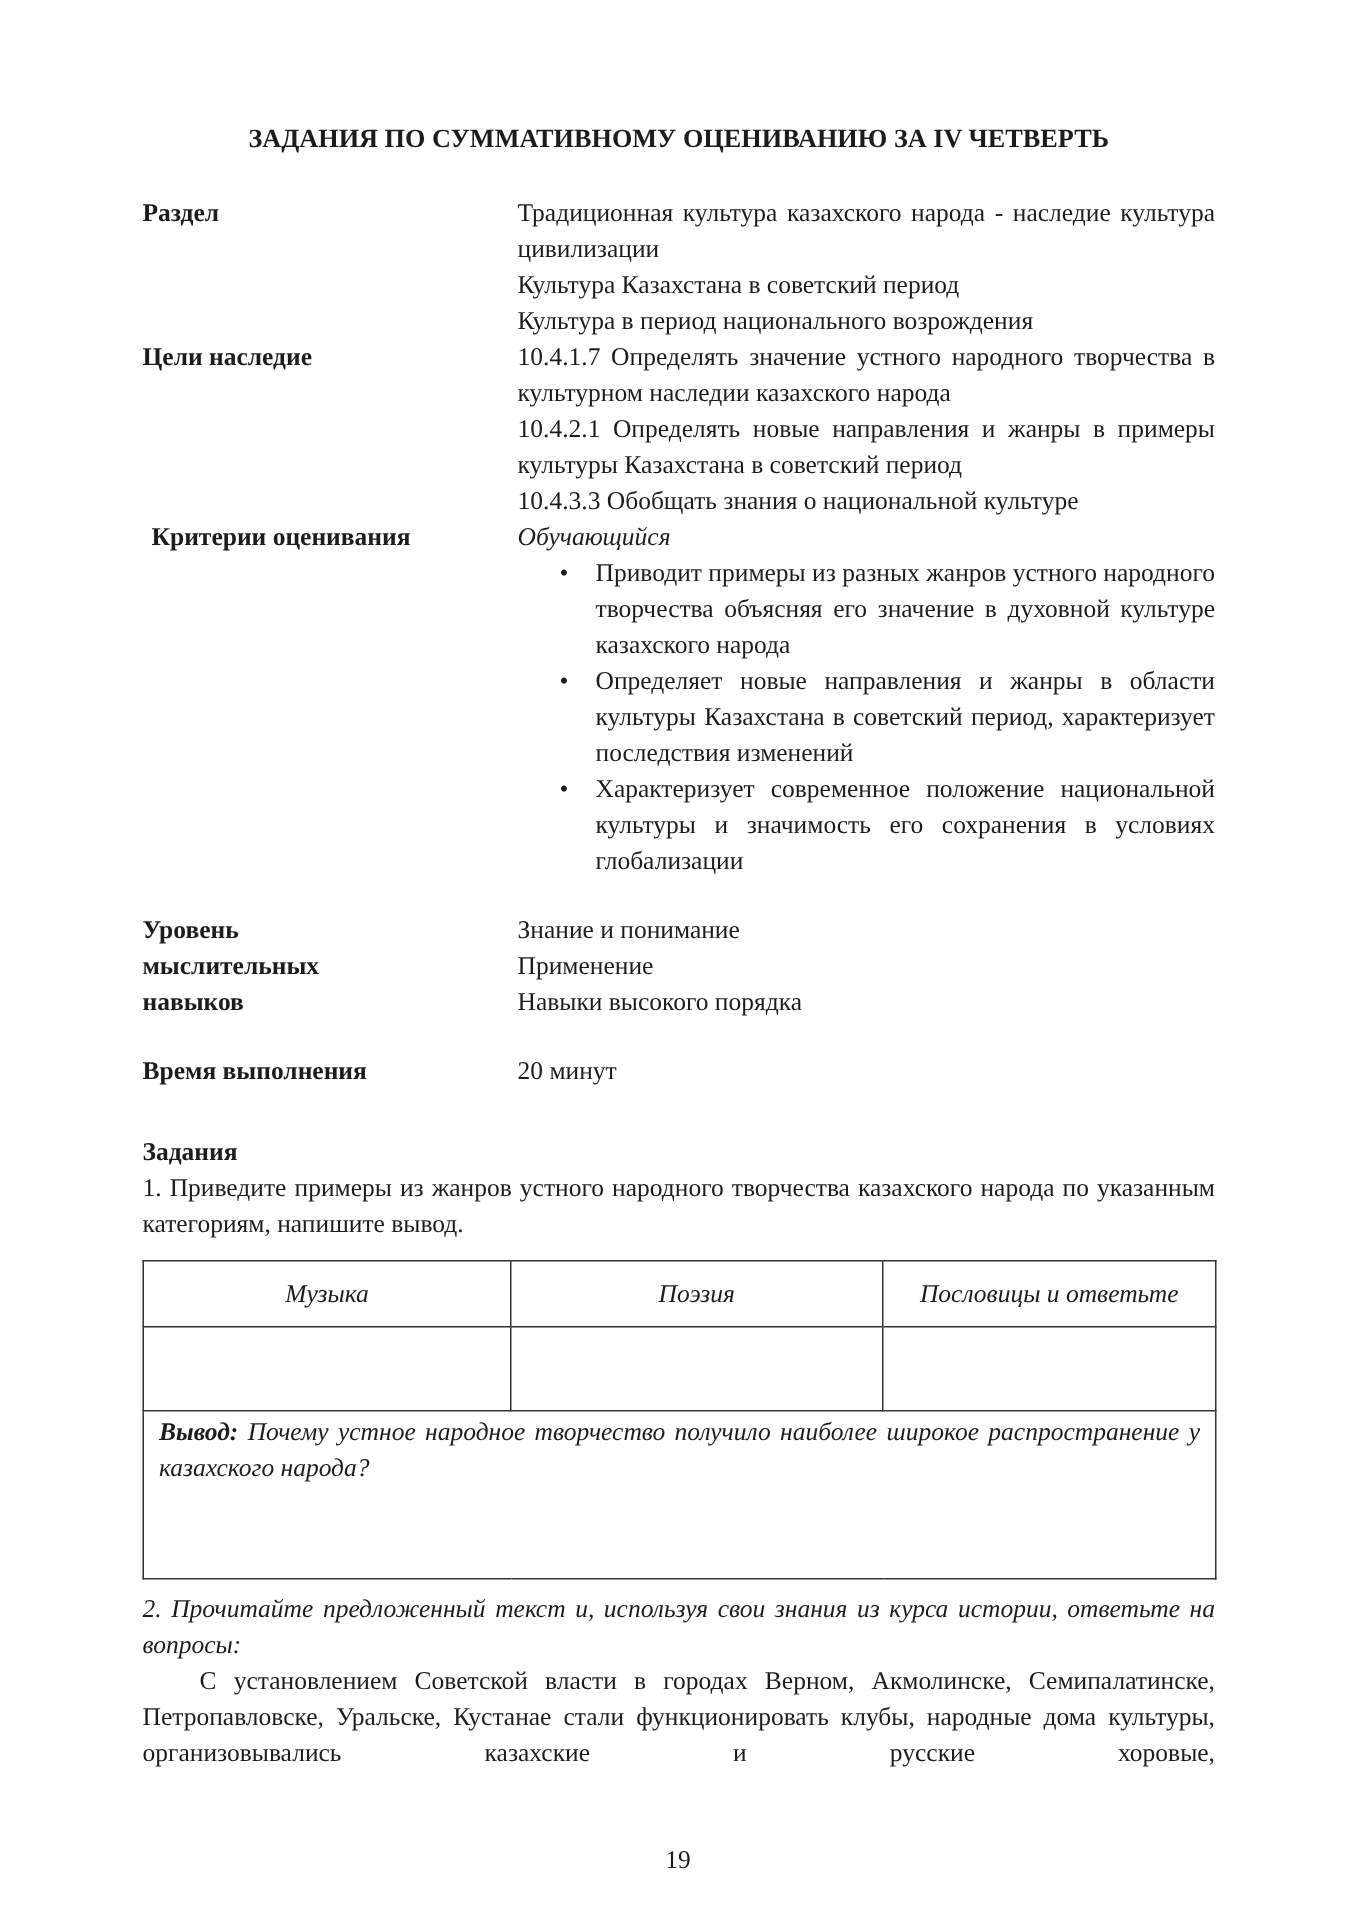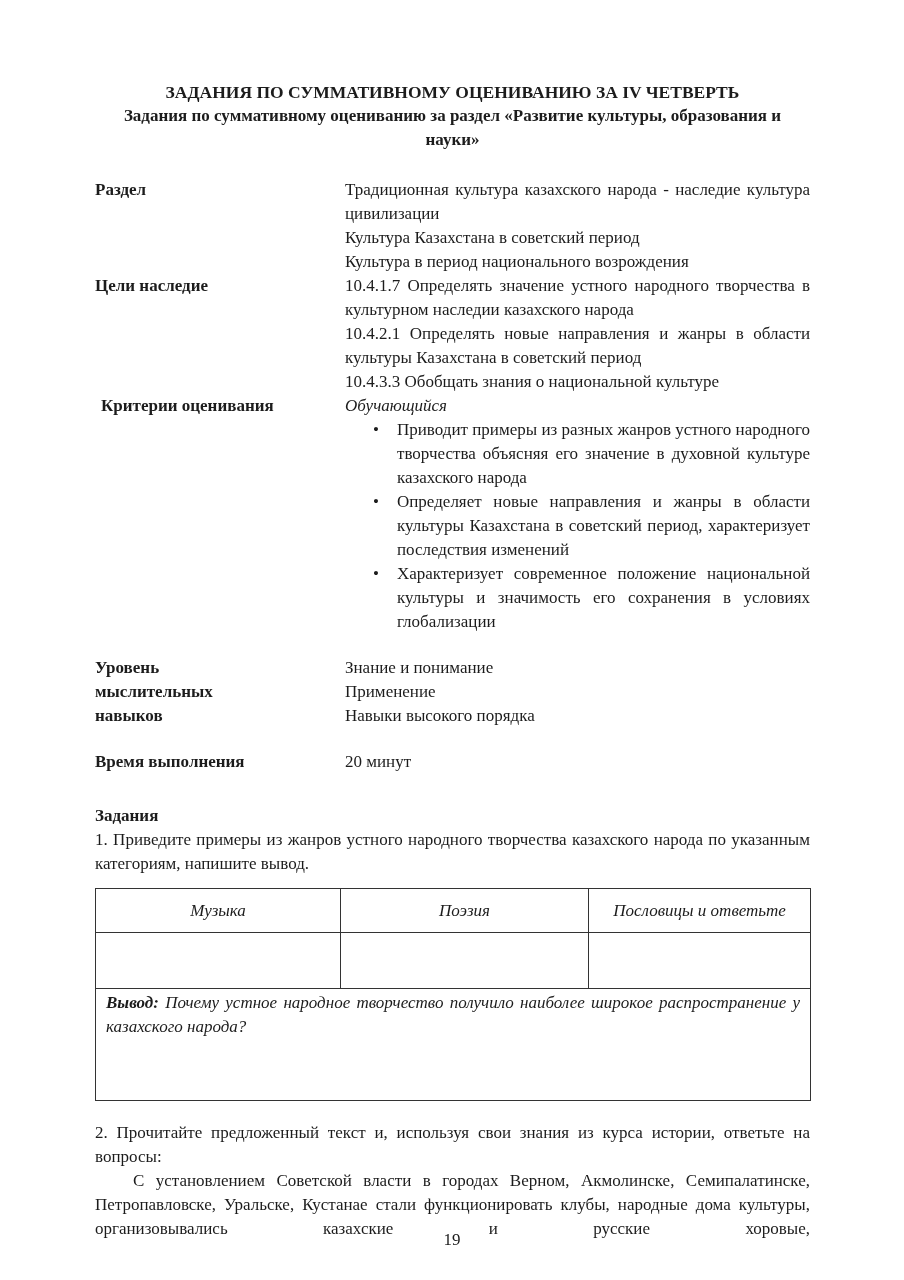--- a/index.html
+++ b/index.html
@@ -88,21 +88,21 @@
   .tr-empty td { height: 56px; }
   .conclusion-cell {
     height: 112px;
     vertical-align: top;
     font-style: italic;
     text-align: justify;
     padding: 2px 10px !important;
   }
   .conclusion-label { font-weight: bold; }
 
-  .mt-task2 { margin-top: 20px; }
+  .mt-task2 { margin-top: 8px; font-style: italic; }
   .body-paragraph {
     margin: 0;
     text-align: justify;
     text-align-last: justify;
     text-indent: 38px;
   }
 
   .page-number {
     position: absolute;
     bottom: 28px;
@@ -110,38 +110,37 @@
     width: 100%;
     text-align: center;
   }
 </style>
 </head>
 <body>
 
 <div class="page">
 
   <div class="title">ЗАДАНИЯ ПО СУММАТИВНОМУ ОЦЕНИВАНИЮ ЗА IV ЧЕТВЕРТЬ</div>
-  <div class="subtitle">Задания по суммативному оцениванию за раздел «Развитие культуры, образования и науки»</div>
 
   <div class="meta">
 
     <div class="meta-row">
       <div class="meta-label">Раздел</div>
       <div class="meta-value">
         <p class="jp">Традиционная культура казахского народа - наследие культура цивилизации</p>
         <p class="jp">Культура Казахстана в советский период</p>
         <p class="jp">Культура в период национального возрождения</p>
       </div>
     </div>
 
     <div class="meta-row">
       <div class="meta-label">Цели наследие</div>
       <div class="meta-value">
         <p class="jp">10.4.1.7 Определять значение устного народного творчества в культурном наследии казахского народа</p>
-        <p class="jp">10.4.2.1 Определять новые направления и жанры в области культуры Казахстана в советский период</p>
+        <p class="jp">10.4.2.1 Определять новые направления и жанры в примеры культуры Казахстана в советский период</p>
         <p class="jp">10.4.3.3 Обобщать знания о национальной культуре</p>
       </div>
     </div>
 
     <div class="meta-row">
       <div class="meta-label slight-indent">Критерии оценивания</div>
       <div class="meta-value">
         <p class="italic">Обучающийся</p>
         <div class="bullet">
           <span class="bullet-dot">•</span>

